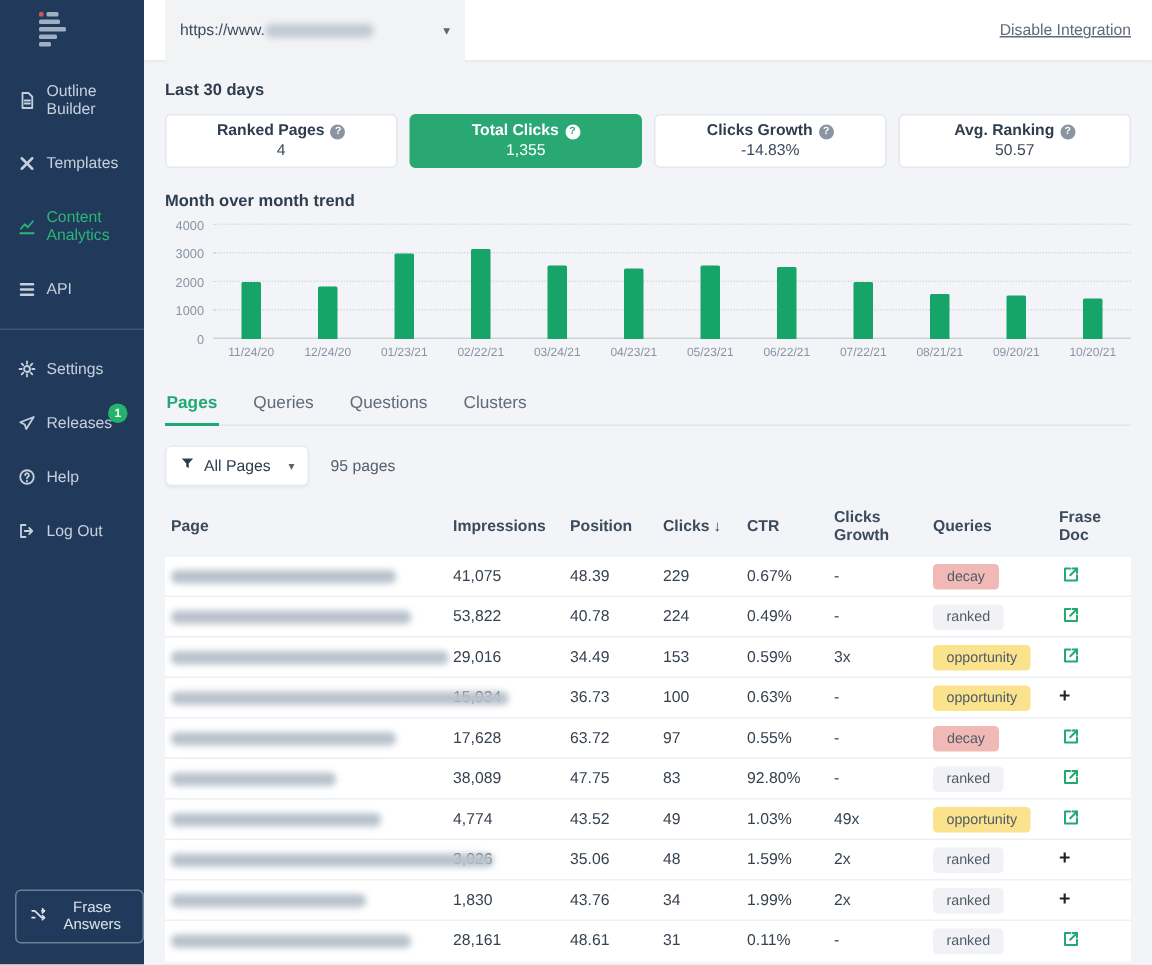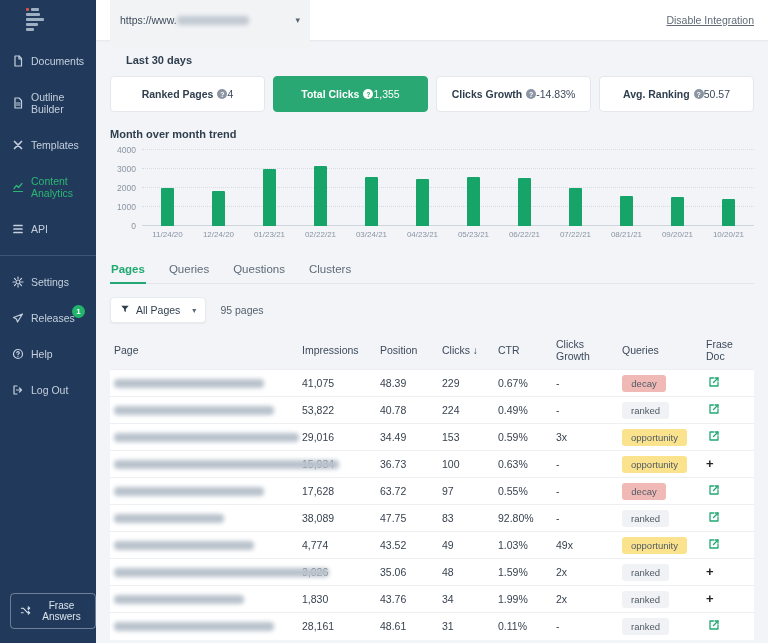--- a/index.html
+++ b/index.html
@@ -38,26 +38,26 @@
   .url-select { display:flex; align-items:center; gap:4px; background:#f1f3f5;
     border-radius:4px; padding:22px 10px; font-size:10.5px; color:#3d4a5c;
     cursor:pointer; min-width:200px; }
   .url-blur { width:72px; height:9px; background:#c2c9d2; border-radius:4px;
     filter:blur(2px); }
   .url-select .chev { margin-left:auto; color:#5a6673; font-size:9px; }
   .disable-link { font-size:10.5px; color:#5f6b78; text-decoration:underline;
     cursor:pointer; }
 
   .content { flex:1; padding:8px 14px 0 14px; overflow:hidden; }
-  .period-label { font-size:11px; font-weight:bold; color:#2f3e4e; margin:6px 16px 10px; }
+  .period-label { font-size:11px; font-weight:bold; color:#2f3e4e; margin:6px 0 10px; }
 
   
   .stat-cards { display:flex; gap:8px; }
   .stat-card { flex:1; background:#fff; border:1px solid #e4e7eb; border-radius:4px;
-    height:36px; display:flex; flex-direction:row; align-items:center;
+    height:36px; display:flex; flex-direction:column; align-items:center;
     justify-content:center; cursor:pointer; }
   .stat-card .lbl { font-size:10.5px; font-weight:bold; color:#2f3e4e;
     display:flex; align-items:center; gap:4px; line-height:13px; }
   .stat-card .val { font-size:10.5px; color:#3d4a5c; line-height:13px; }
   .stat-card .help { width:10px; height:10px; border-radius:50%; background:#8a94a3;
     color:#fff; font-size:7px; display:inline-flex; align-items:center;
     justify-content:center; font-weight:bold; }
   .stat-card.active { background:#2aa873; border-color:#2aa873; }
   .stat-card.active .lbl, .stat-card.active .val { color:#fff; }
   .stat-card.active .help { background:#fff; color:#2aa873; }
@@ -89,21 +89,21 @@
   .filter-dd { display:flex; align-items:center; gap:6px; background:#fff;
     border:1px solid #e7eaee; box-shadow:0 1px 2px rgba(0,0,0,0.05);
     border-radius:4px; padding:6px 9px; font-size:10.5px; color:#2f3e4e;
     cursor:pointer; }
   .filter-dd svg { width:10px; height:10px; }
   .filter-dd .chev { font-size:8px; color:#5a6673; margin-left:6px; }
   .page-count { font-size:10.5px; color:#54606e; }
 
   
   table { width:100%; border-collapse:collapse; table-layout:fixed; }
-  th { text-align:left; font-size:10.5px; color:#3d4a5c; font-weight:normal;
+  th { text-align:left; font-size:10.5px; color:#3d4a5c; font-weight:bold;
     padding:5px 4px 7px 4px; }
   td { font-size:10.5px; color:#37424f; padding:0 4px; height:27px;
     border-top:1px solid #edeff2; background:#fff; }
   tr.data-row { cursor:pointer; }
   td.page-cell .pblur { height:9px; background:#b9c2cc; border-radius:4px;
     filter:blur(2.2px); }
   .sort-arrow { font-size:10px; color:#2f3e4e; }
   .badge { display:inline-block; font-size:9.5px; color:#4f5b66; border-radius:3px;
     padding:3px 9px; min-width:44px; text-align:center; }
   .act-btn { background:none; border:none; cursor:pointer; padding:2px;
@@ -130,29 +130,20 @@
           <span class="lbar" style="width: 18px;"></span>
         </div>
         <div class="lrow">
           <span class="lbar" style="width: 12px;"></span>
         </div>
         <div class="lrow">
           <span class="lbar" style="width: 8px;"></span>
         </div>
       </div>
     <nav class="side-nav" id="side-nav">
-        <div class="side-item">
-          <span class="icn">
-            <svg viewBox="0 0 24 24" fill="none" stroke="currentColor" stroke-width="2.4" stroke-linecap="round" stroke-linejoin="round">
-              <path d="M6 2h8l5 5v15H6z"></path>
-              <path d="M14 2v6h5"></path>
-            </svg>
-          </span>
-          <span>Documents</span>
-        </div>
         <div class="side-item">
           <span class="icn">
             <svg viewBox="0 0 24 24" fill="none" stroke="currentColor" stroke-width="2.4" stroke-linecap="round" stroke-linejoin="round">
               <path d="M6 2h8l5 5v15H6z"></path>
               <path d="M9 12h7M9 16h7"></path>
             </svg>
           </span>
           <span>Outline Builder</span>
         </div>
         <div class="side-item">

